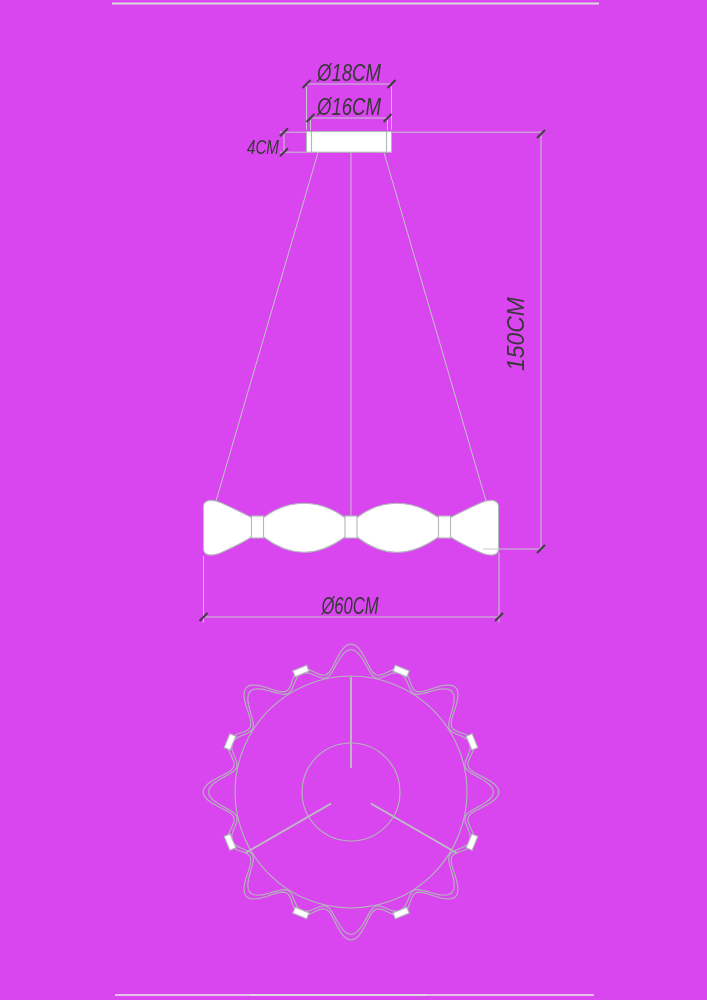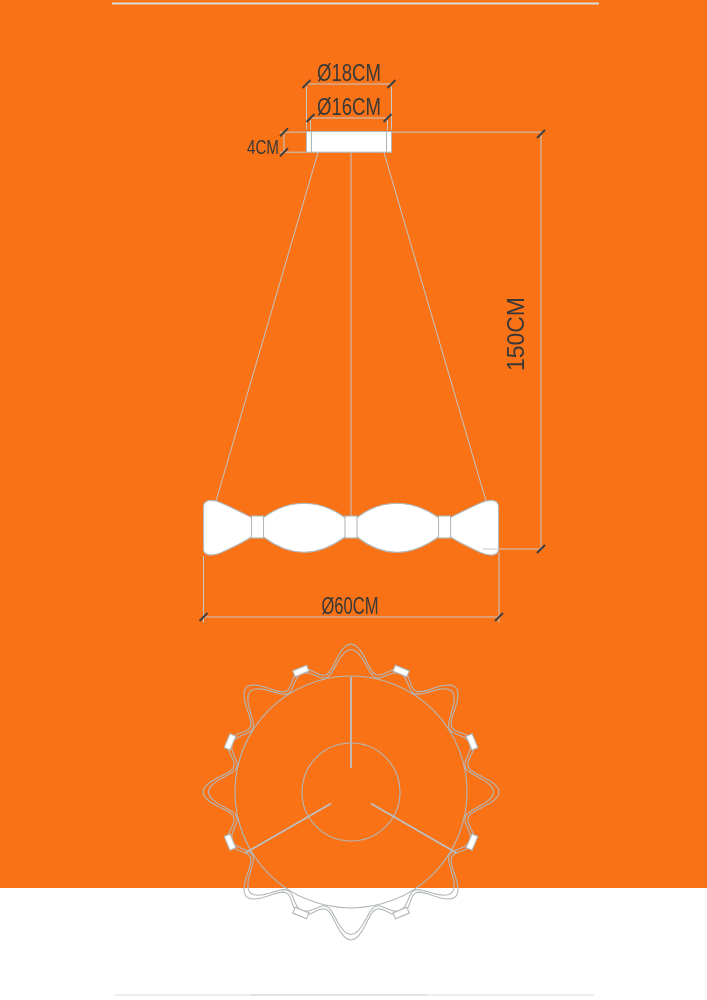--- a/index.html
+++ b/index.html
@@ -1,16 +1,16 @@
 <!DOCTYPE html>
 <html><head>
 <meta charset="utf-8">
 <style>
   html,body{margin:0;padding:0;background:#fff;width:707px;height:1000px;overflow:hidden;}
-  .page{position:relative;width:707px;height:888px;background:#f97316;}
+  .page{position:relative;width:707px;height:1000px;background:#d946ef;font-style:italic;}
   svg{display:block;}
   svg text{
     fill:#383838;
     font-family:"Liberation Sans", sans-serif;
     font-weight:400;
   }
   .ln{stroke:#b2b7b9;stroke-width:1.1;fill:none;}
   .lnw{stroke:#b2b7b9;stroke-width:1.1;fill:#ffffff;}
   .wire{stroke:#c0c4c6;stroke-width:1;fill:none;}
   .dim{stroke:#c4c8ca;stroke-width:1;fill:none;}

